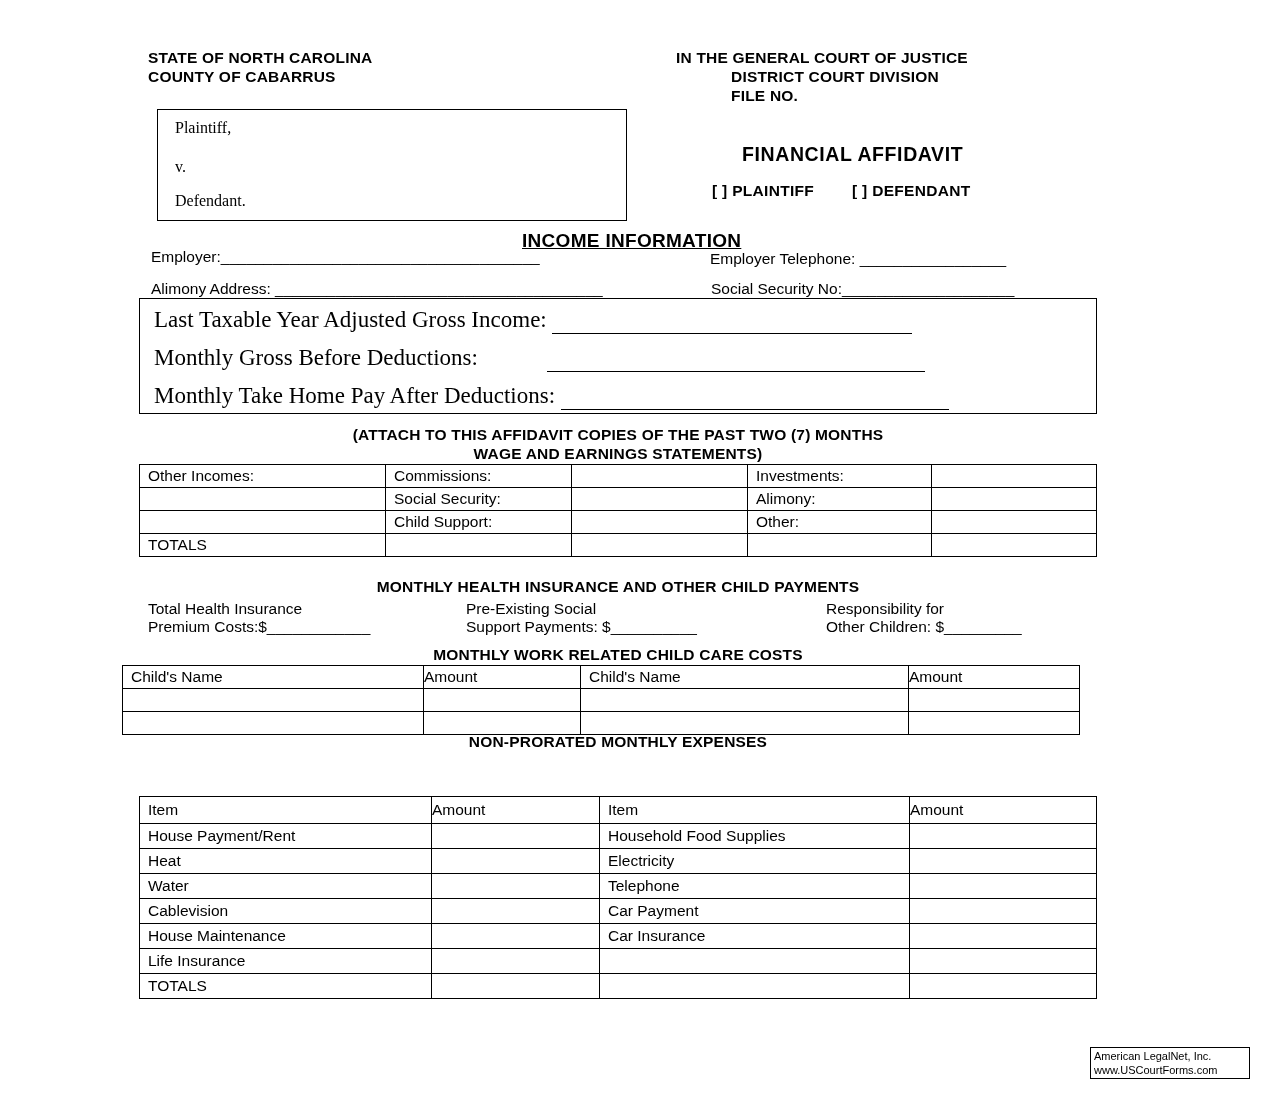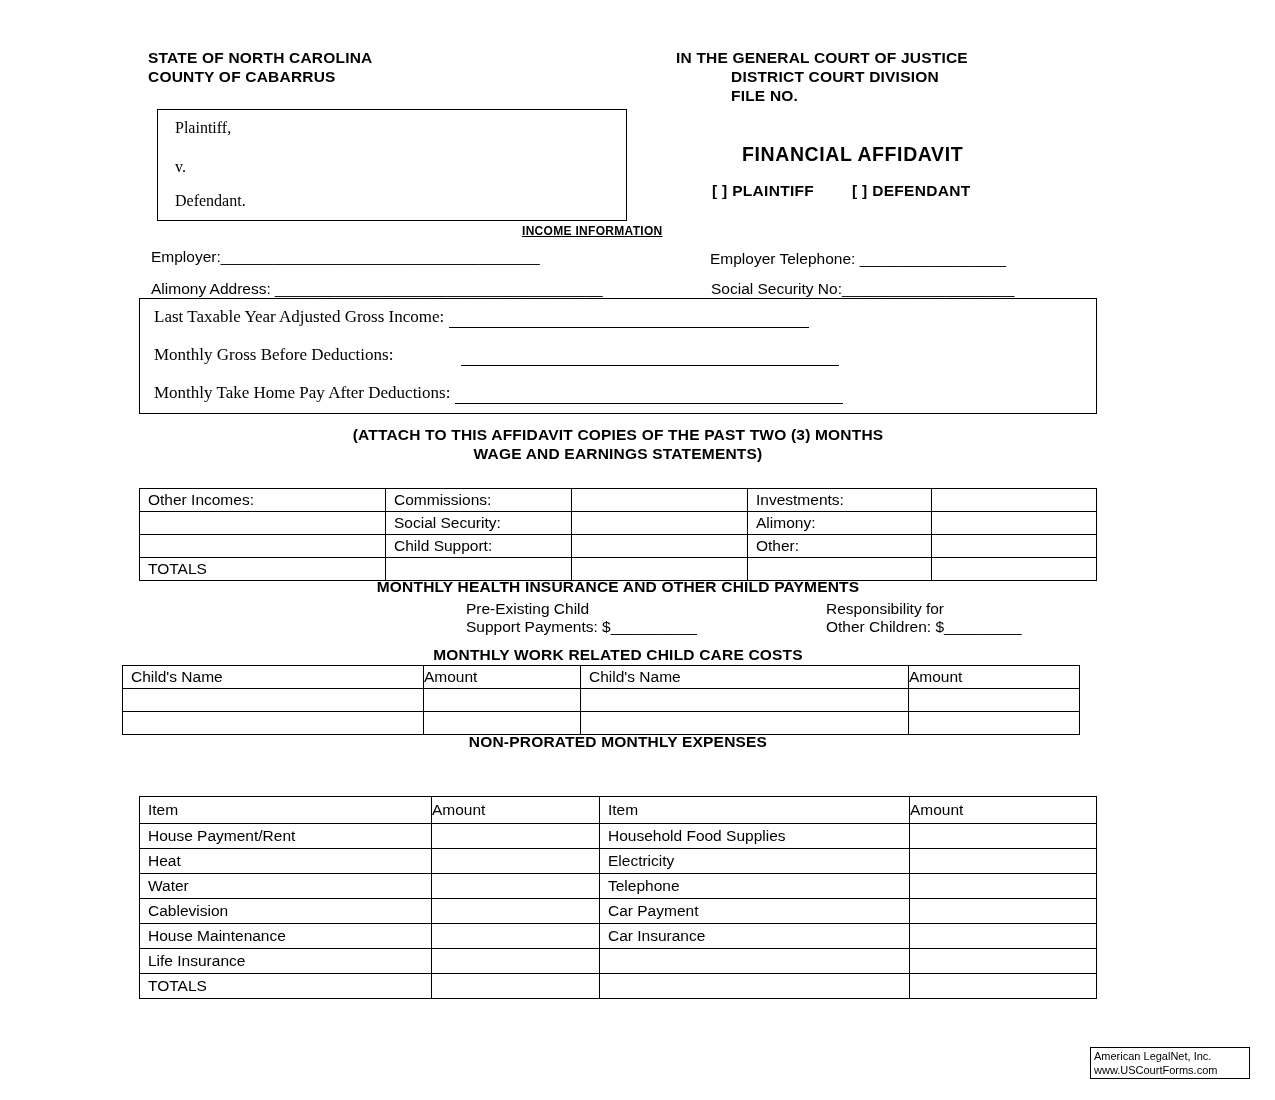--- a/index.html
+++ b/index.html
@@ -72,22 +72,22 @@
     left: 712px; top: 182px;
     font-size: 15.5px;
     font-weight: bold;
     letter-spacing: 0.3px;
   }
   .party-line .gap { display: inline-block; width: 38px; }
 
   
   .income-title {
     position: absolute;
-    left: 522px; top: 224px;
-    font-size: 12px;
+    left: 522px; top: 230px;
+    font-size: 19px;
     font-weight: bold;
     text-decoration: underline;
     letter-spacing: 0.3px;
   }
   .fl {
     position: absolute;
     font-size: 15.5px;
     white-space: nowrap;
   }
   .emp-label   { left: 151px; top: 248px; }
@@ -99,21 +99,21 @@
   .gross-box {
     position: absolute;
     left: 139px; top: 298px;
     width: 958px; height: 116px;
     border: 1px solid #000;
     box-sizing: border-box;
   }
   .gross-box .row {
     position: absolute;
     left: 14px;
-    font-size: 17px;
+    font-size: 23px;
     font-family: "Liberation Serif", serif;
     white-space: nowrap;
   }
   .gross-box .row .blank {
     display: inline-block;
     border-bottom: 1px solid #000;
   }
   .gr1 { top: 8px; }
   .gr2 { top: 46px; }
   .gr3 { top: 84px; }
@@ -138,21 +138,21 @@
   table.grid td {
     border: 1px solid #000;
     padding: 2px 0 2px 8px;
     height: 23px;
     vertical-align: middle;
     box-sizing: border-box;
   }
   table.grid td.center { padding-left: 0; }
 
   
-  #other-incomes-table { left: 139px; top: 464px; width: 958px; margin-top: 24px; }
+  #other-incomes-table { left: 139px; top: 464px; width: 958px; }
 
   
   .sec-title {
     position: absolute;
     width: 958px;
     left: 139px;
     text-align: center;
     font-size: 15.5px;
     font-weight: bold;
     letter-spacing: 0.2px;
@@ -228,21 +228,21 @@
       <span>Monthly Gross Before Deductions:</span>
       <span class="blank" style="width:378px;margin-left:63px;">&nbsp;</span>
     </div>
     <div class="row gr3">
       <span>Monthly Take Home Pay After Deductions:</span>
       <span class="blank" style="width:388px;">&nbsp;</span>
     </div>
   </div>
 
   <div class="attach-note">
-    <div>(ATTACH TO THIS AFFIDAVIT COPIES OF THE PAST TWO (3) MONTHS</div>
+    <div>(ATTACH TO THIS AFFIDAVIT COPIES OF THE PAST TWO (7) MONTHS</div>
     <div>WAGE AND EARNINGS STATEMENTS)</div>
   </div>
 
   <table class="grid" id="other-incomes-table">
     <tbody>
         <tr>
       <td style="width:246px;">Other Incomes:</td>
       <td style="width:186px;">Commissions:</td>
       <td style="width:176px;"></td>
       <td style="width:184px;">Investments:</td>
@@ -266,22 +266,26 @@
       <td>TOTALS</td>
       <td></td>
       <td></td>
       <td></td>
       <td></td>
     </tr>
   </tbody>
     </table>
 
   <div class="sec-title hi-title">MONTHLY HEALTH INSURANCE AND OTHER CHILD PAYMENTS</div>
+  <div class="hi-col hi-c1">
+    <div>Total Health Insurance</div>
+    <div>Premium Costs:$____________</div>
+  </div>
   <div class="hi-col hi-c2">
-    <div>Pre-Existing Child</div>
+    <div>Pre-Existing Social</div>
     <div>Support Payments:   $__________</div>
   </div>
   <div class="hi-col hi-c3">
     <div>Responsibility for</div>
     <div>Other Children:   $_________</div>
   </div>
 
   <div class="sec-title cc-title">MONTHLY WORK RELATED CHILD CARE COSTS</div>
   <table class="grid" id="childcare-table">
     <tbody>

